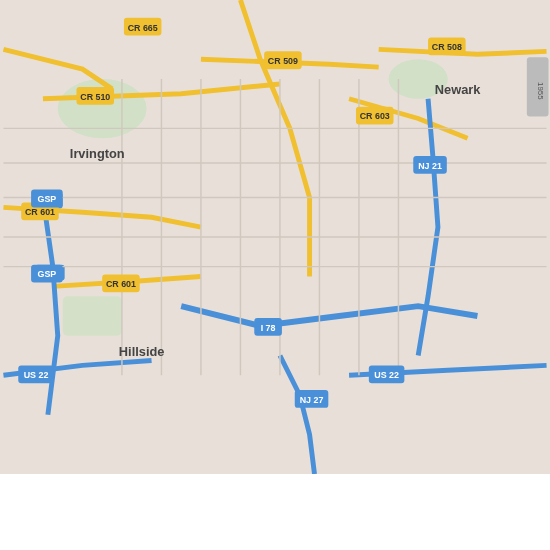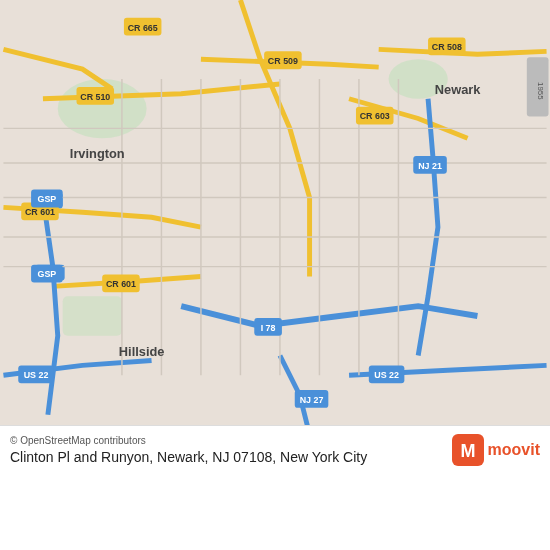--- a/index.html
+++ b/index.html
@@ -224,27 +224,13 @@
 
     <rect x="530" y="58" width="22" height="60" rx="3" fill="#bbb"></rect>
     <text x="541" y="92" text-anchor="middle" font-size="8" fill="#555" transform="rotate(90,541,92)">1955</text>
 
     <text x="95" y="160" text-anchor="middle" font-size="13" font-weight="bold" fill="#444">Irvington</text>
     <text x="460" y="95" text-anchor="middle" font-size="13" font-weight="bold" fill="#444">Newark</text>
     <text x="140" y="360" text-anchor="middle" font-size="13" font-weight="bold" fill="#444">Hillside</text>
   </svg>
 
 
-  <div id="bottom-bar">
-    <div id="bottom-left">
-      <span id="osm-attribution">© OpenStreetMap contributors</span>
-      <span id="address-text">Clinton Pl and Runyon, Newark, NJ 07108, New York City</span>
-    </div>
-    <div id="moovit-logo">
-
-      <svg id="moovit-icon" viewBox="0 0 32 32" xmlns="http://www.w3.org/2000/svg">
-        <rect width="32" height="32" rx="6" fill="#e8522a"></rect>
-        <text x="16" y="23" text-anchor="middle" font-size="18" font-weight="bold" fill="white">M</text>
-      </svg>
-      <span id="moovit-label">moovit</span>
-    </div>
-  </div>
 </div>
 
 </body></html>

